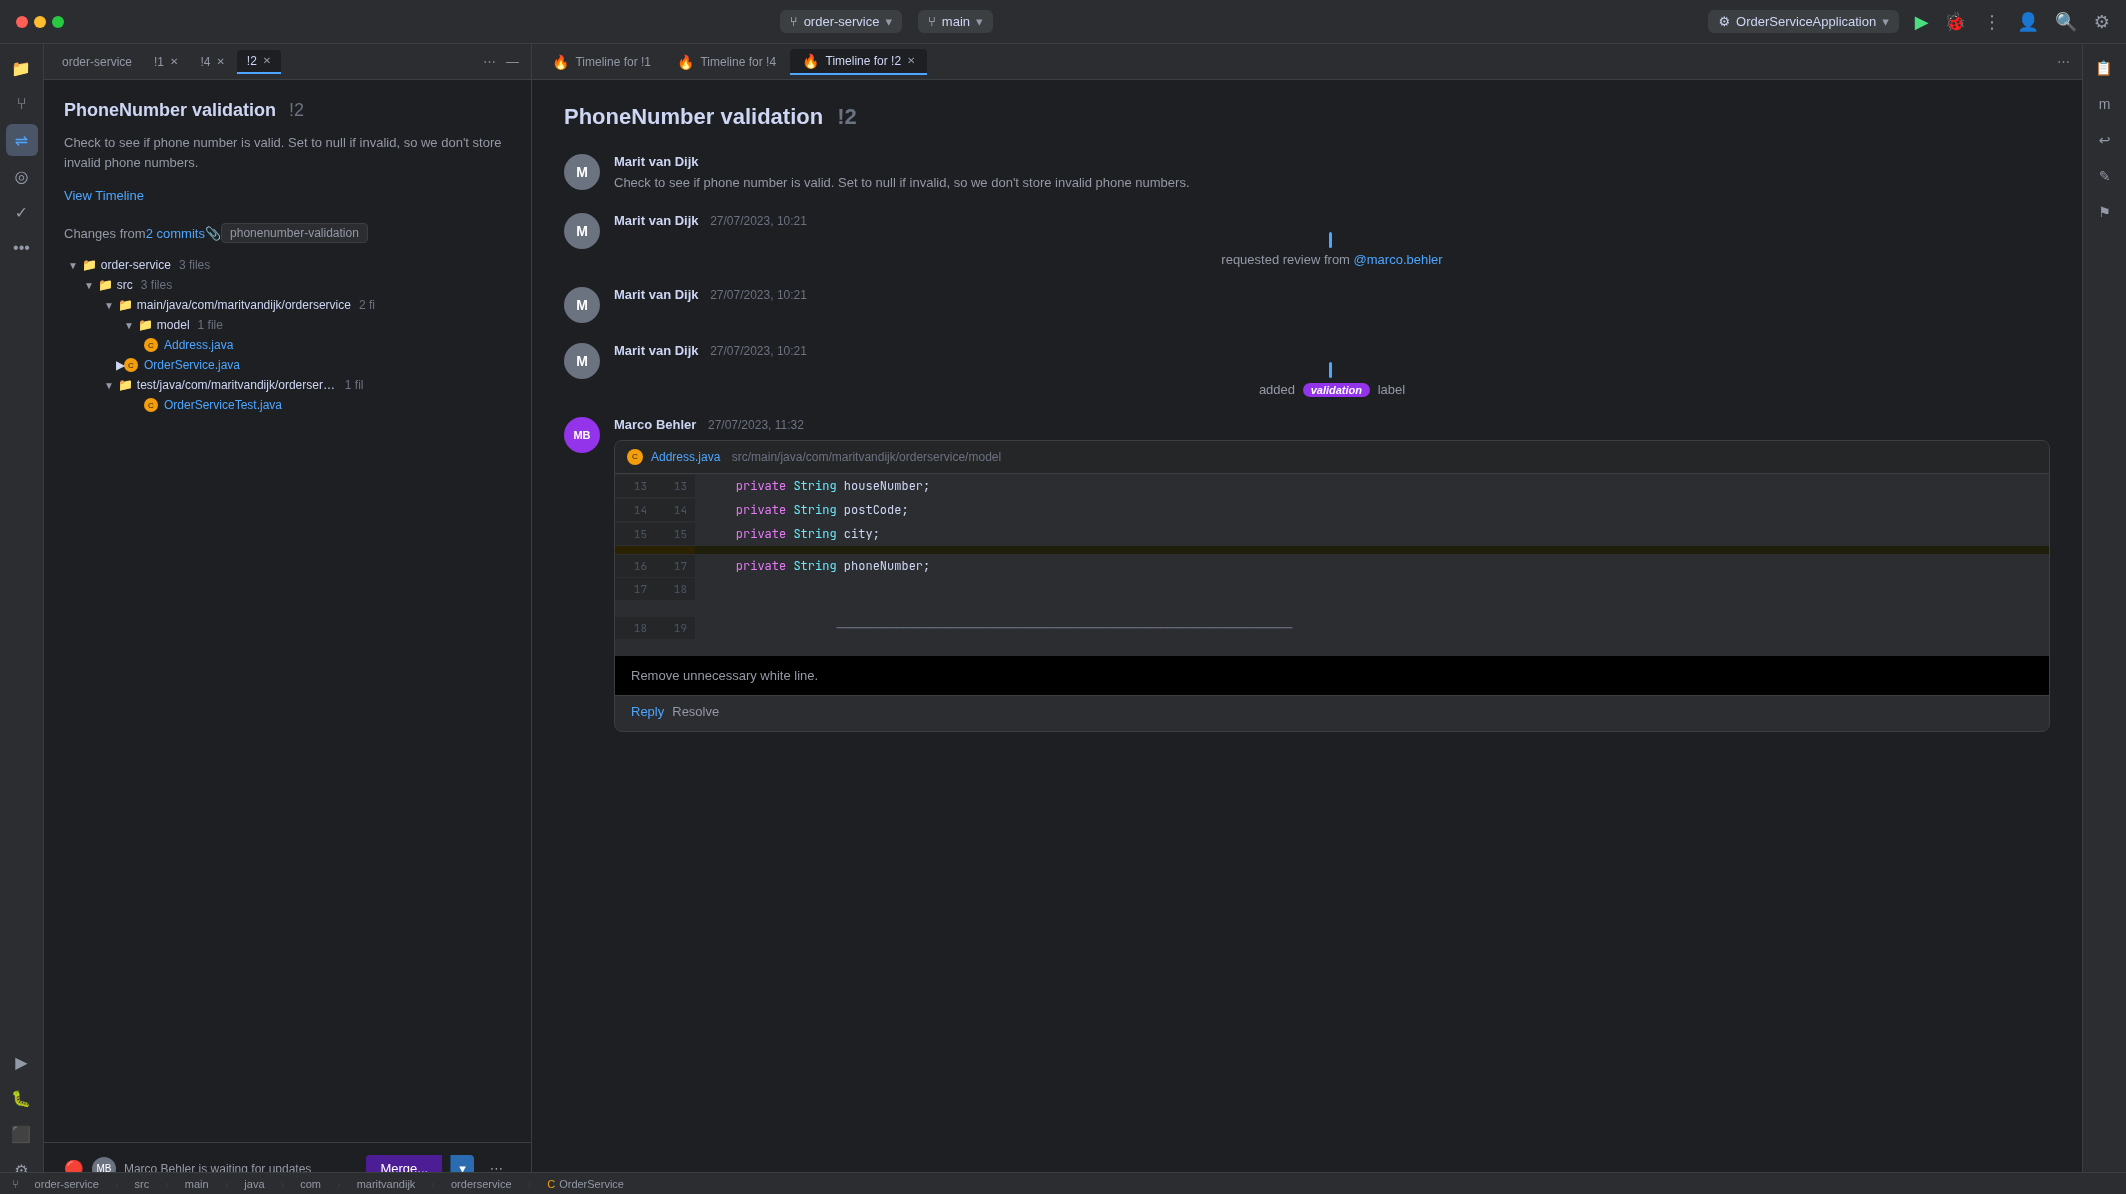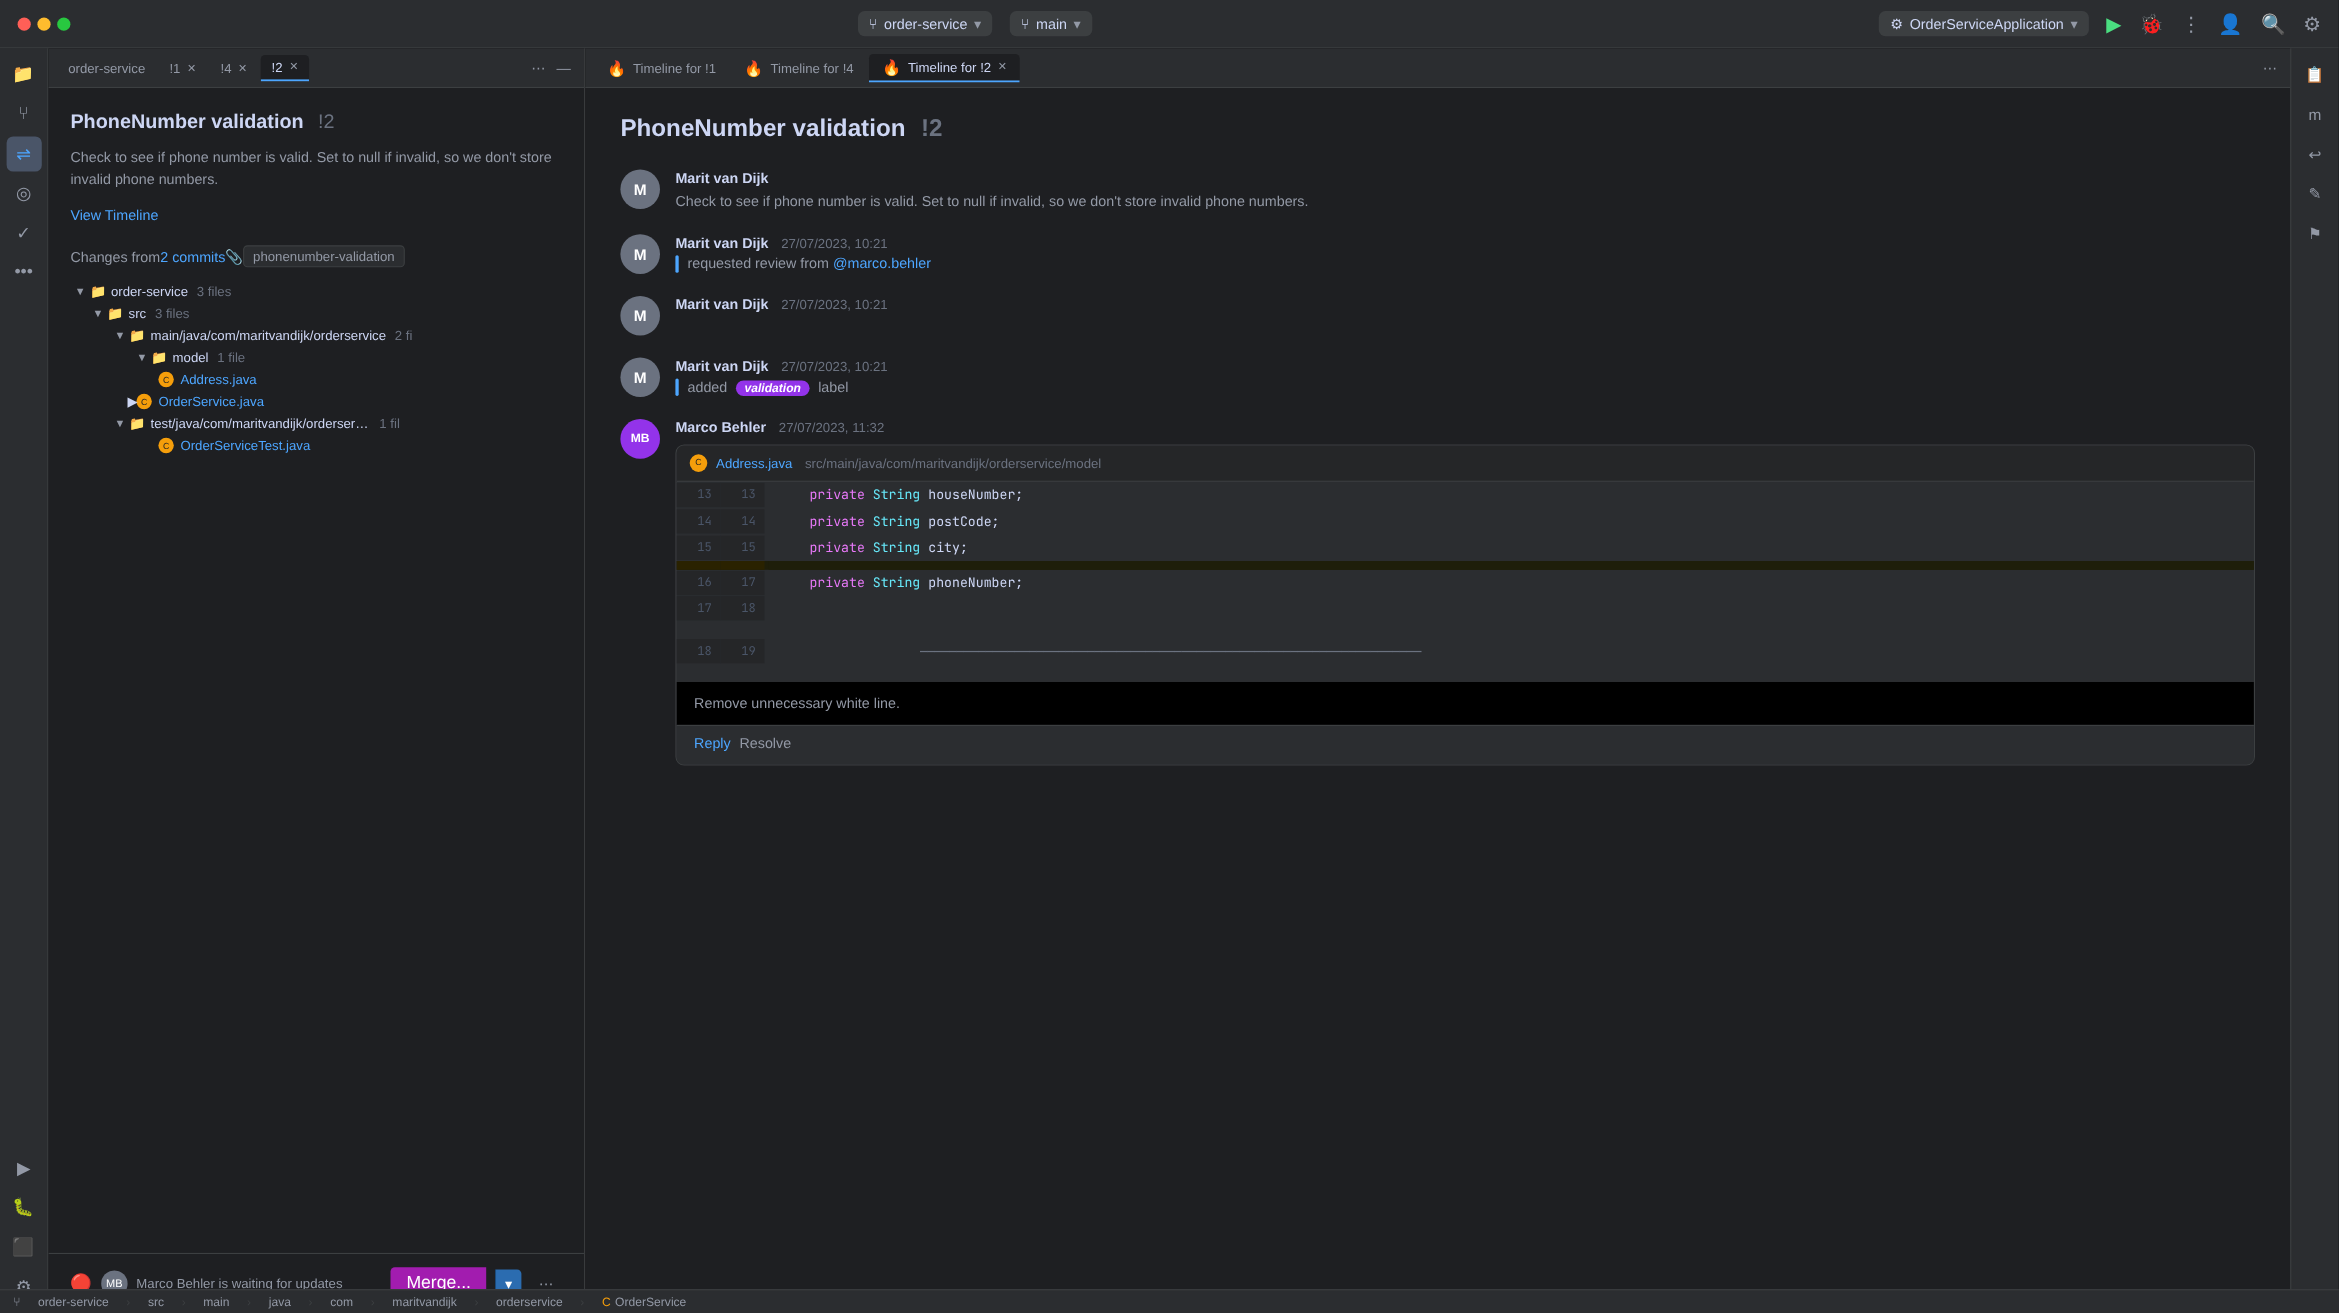--- a/index.html
+++ b/index.html
@@ -242,26 +242,26 @@
       font-size: 10px;
       color: white;
       overflow: hidden;
     }
     .waiting-text {
       color: #9399a6;
       font-size: 12px;
       flex: 1;
     }
     .merge-btn {
-      background: #a21caf;
+      background: #4c1d95;
       color: white;
       border: none;
       border-radius: 4px 0 0 4px;
       padding: 6px 14px;
-      font-size: 16px;
+      font-size: 13px;
       cursor: pointer;
       display: flex;
       align-items: center;
       gap: 6px;
       text-align: right;
     }
     .merge-btn-arrow {
       background: #2b6cb0;
       color: white;
       border: none;
@@ -351,20 +351,21 @@
     }
     .tl-event-body { flex: 1; }
     .tl-author { color: #cdd6f4; font-weight: 600; font-size: 13px; }
     .tl-time { color: #6b7280; font-size: 12px; margin-left: 8px; }
     .tl-text { color: #9399a6; font-size: 13px; margin-top: 4px; line-height: 1.5; }
     .tl-activity {
       display: flex;
       align-items: center;
       gap: 4px;
       margin-top: 4px;
+      flex-direction: column;
     }
     .tl-bar {
       width: 3px; height: 16px;
       background: #4da6ff;
       border-radius: 2px;
       margin-right: 4px;
     }
     .tl-activity-text { color: #9399a6; font-size: 13px; }
     .mention { color: #4da6ff; }
     .label-badge {

